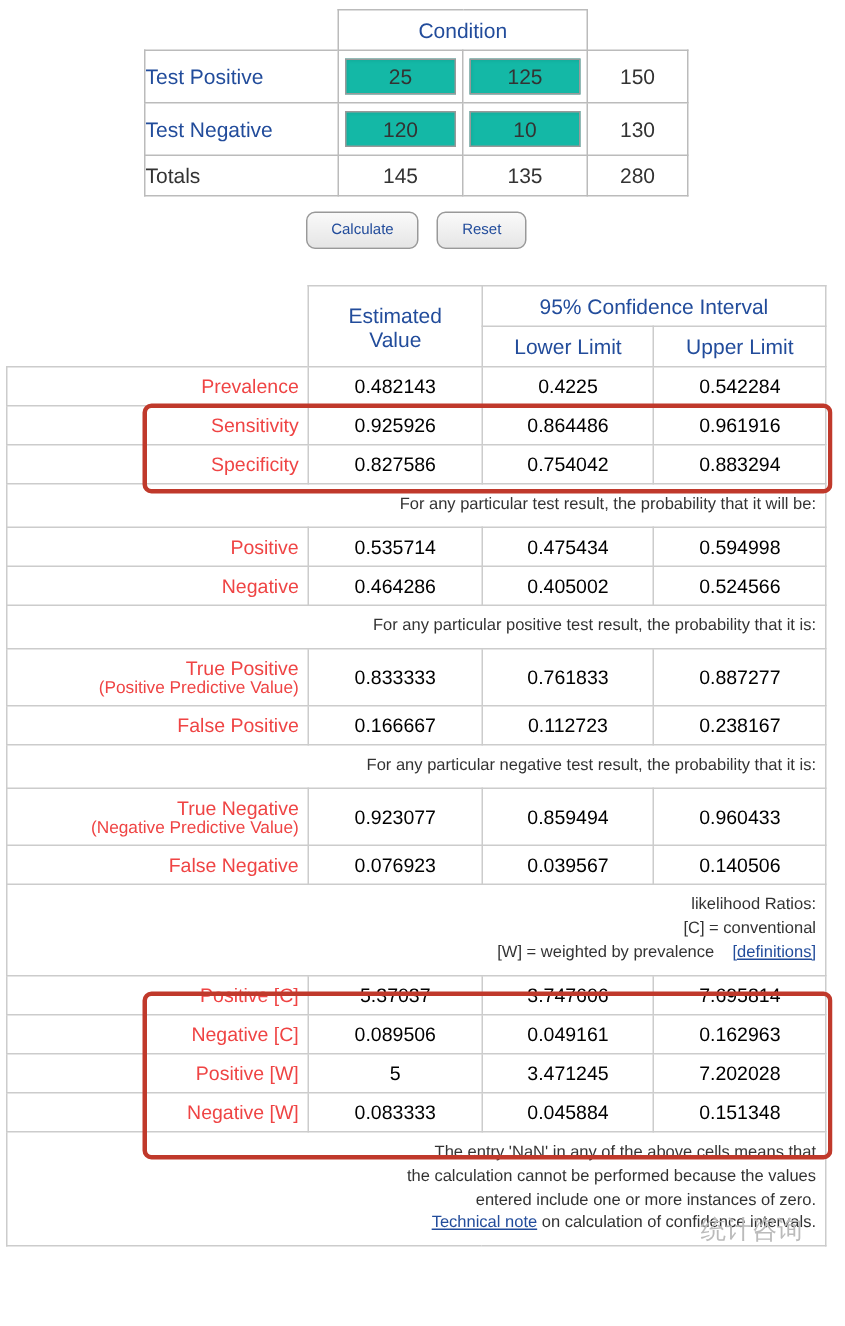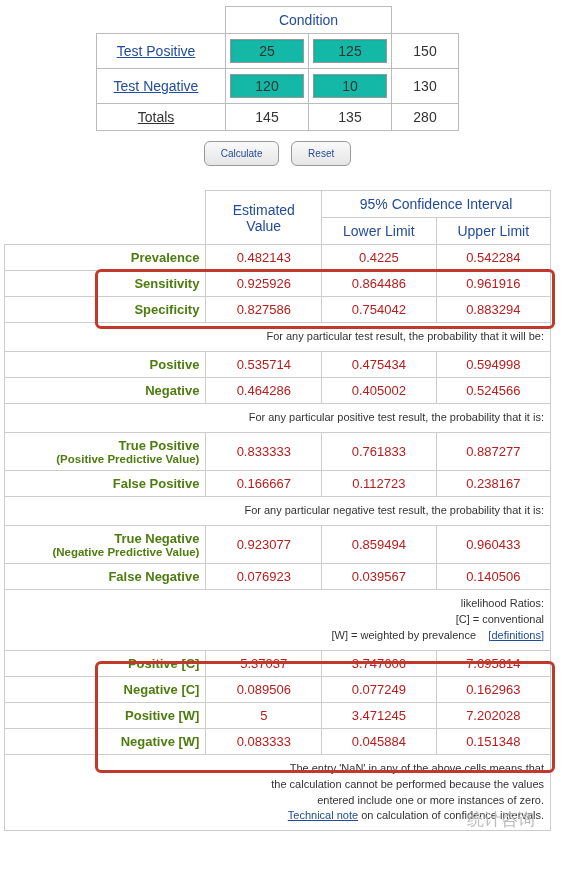--- a/index.html
+++ b/index.html
@@ -19,21 +19,21 @@
   
   .ctable { margin: 0 auto 4px auto; }
   .ctable td, .ctable th {
     border: 1px solid #bbb;
     text-align: center;
     font-weight: normal;
     color: #224C9B;
     padding: 5px 0;
     font-size: 14px;
   }
-  .ctable .lab { width: 118px; text-align: center; padding-right: 10px; text-decoration: underline; }
+  .ctable .lab { width: 118px; text-align: left; padding-right: 10px; }
   .ctable .col { width: 82px; }
   .ctable .tot { color: #333; }
   .ctable .nob { border: none; }
   .ctable .tcell { color: #333; width: 66px;}
   .ibox {
     width: 72px;
     text-align: center;
     font-size: 14px;
     padding: 3px 0;
     border: 1px solid #999;
@@ -56,23 +56,23 @@
   }
   
   .rtable { width: 100%; }
   .rtable td, .rtable th {
     border: 1px solid #ccc;
     font-weight: normal;
     font-size: 13px;
     padding: 5px 8px;
   }
   .rtable .head { color:#224C9B; text-align:center; font-size:14px; }
-  .rtable .rowlab { text-align:right; color:#4d7c0f; width: 207px; padding-right: 6px; font-weight: bold;}
+  .rtable .rowlab { text-align:right; color:#ef4444; width: 207px; padding-right: 6px;}
   .rtable .rowlab .sub { display:block; font-size: 11.5px; }
-  .rtable .num { text-align: center; color:#b91c1c; width:105px;}
+  .rtable .num { text-align: center; color:#000000; width:105px;}
   .rtable .note { text-align:right; color:#333; padding: 6px 6px; font-size: 11px; line-height: 1.45;}
   .rtable .note .ind { display:block; padding-left: 12px;}
   
   .hl-wrap { position: relative; }
   .hl-wrap .hl {
     position: absolute;
     border: 3px solid #c0392b;
     border-radius: 6px;
     pointer-events: none;
   }
@@ -208,21 +208,21 @@
           </tr>
   <tr>
     <td class="rowlab">Positive [C]</td>
     <td class="num">5.37037</td>
     <td class="num">3.747606</td>
     <td class="num">7.695814</td>
   </tr>
   <tr>
     <td class="rowlab">Negative [C]</td>
     <td class="num">0.089506</td>
-    <td class="num">0.077249</td>
+    <td class="num">0.049161</td>
     <td class="num">0.162963</td>
   </tr>
   <tr>
     <td class="rowlab">Positive [W]</td>
     <td class="num">5</td>
     <td class="num">3.471245</td>
     <td class="num">7.202028</td>
   </tr>
   <tr>
     <td class="rowlab">Negative [W]</td>

